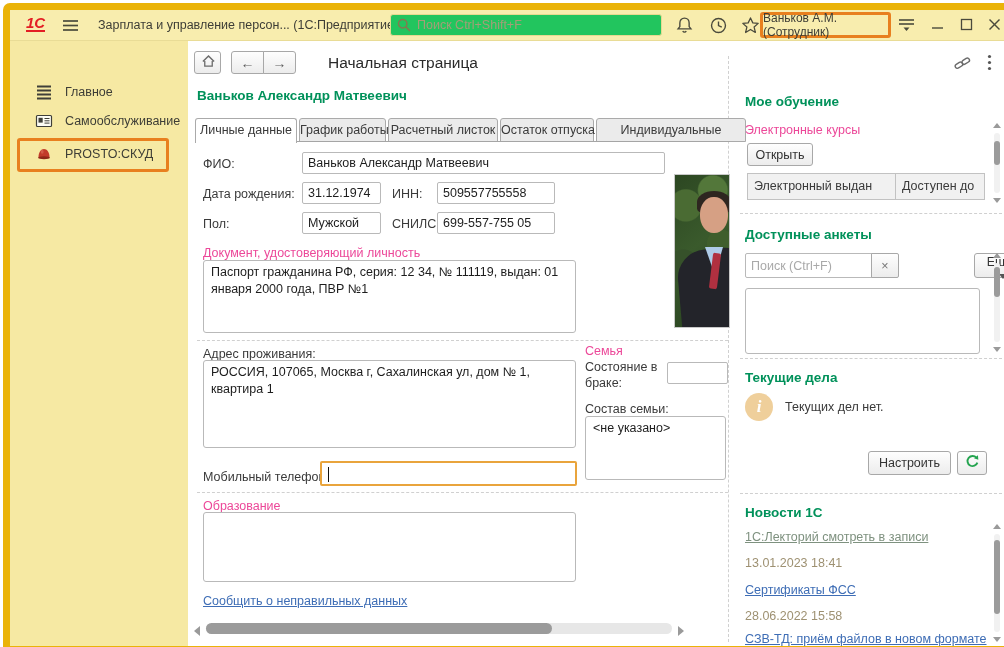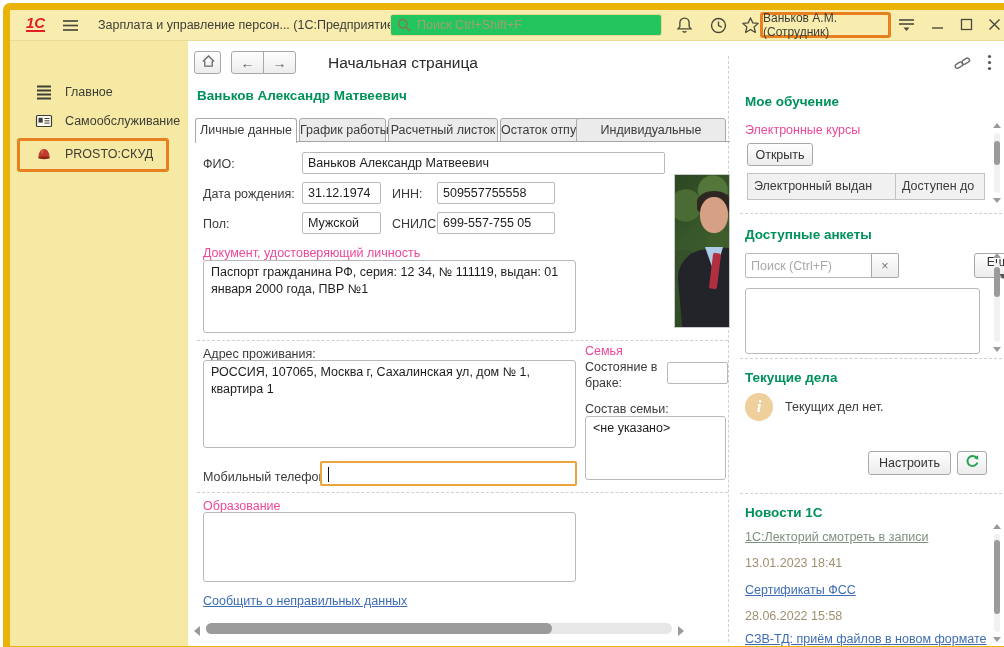--- a/index.html
+++ b/index.html
@@ -248,21 +248,21 @@
   <div class="dv" style="left:718px;top:46px;height:586px;"></div>
 
   <span class="a gh" style="left:187px;top:78px;">Ваньков Александр Матвеевич</span>
 
   <div class="tabline"></div>
   <div class="tabstrip">
     <div class="tab active" style="left:0;width:102px;">Личные данные</div>
     <div class="tab" style="left:104px;width:87px;">График работы</div>
     <div class="tab" style="left:193px;width:110px;">Расчетный листок</div>
     <div class="tab" style="left:305px;width:94px;">Остаток отпуска</div>
-    <div class="tab" style="left:381px;width:150px;">Индивидуальные</div>
+    <div class="tab" style="left:401px;width:150px;">Индивидуальные</div>
   </div>
 
   <span class="a lab" style="left:193px;top:147px;">ФИО:</span>
   <input class="inp" style="left: 292px; top: 142px; width: 363px;" value="Ваньков Александр Матвеевич">
 
   <span class="a lab" style="left:193px;top:177px;">Дата рождения:</span>
   <input class="inp" style="left: 292px; top: 172px; width: 79px;" value="31.12.1974">
   <span class="a lab" style="left:382px;top:177px;">ИНН:</span>
   <input class="inp" style="left: 427px; top: 172px; width: 118px;" value="509557755558">
 

